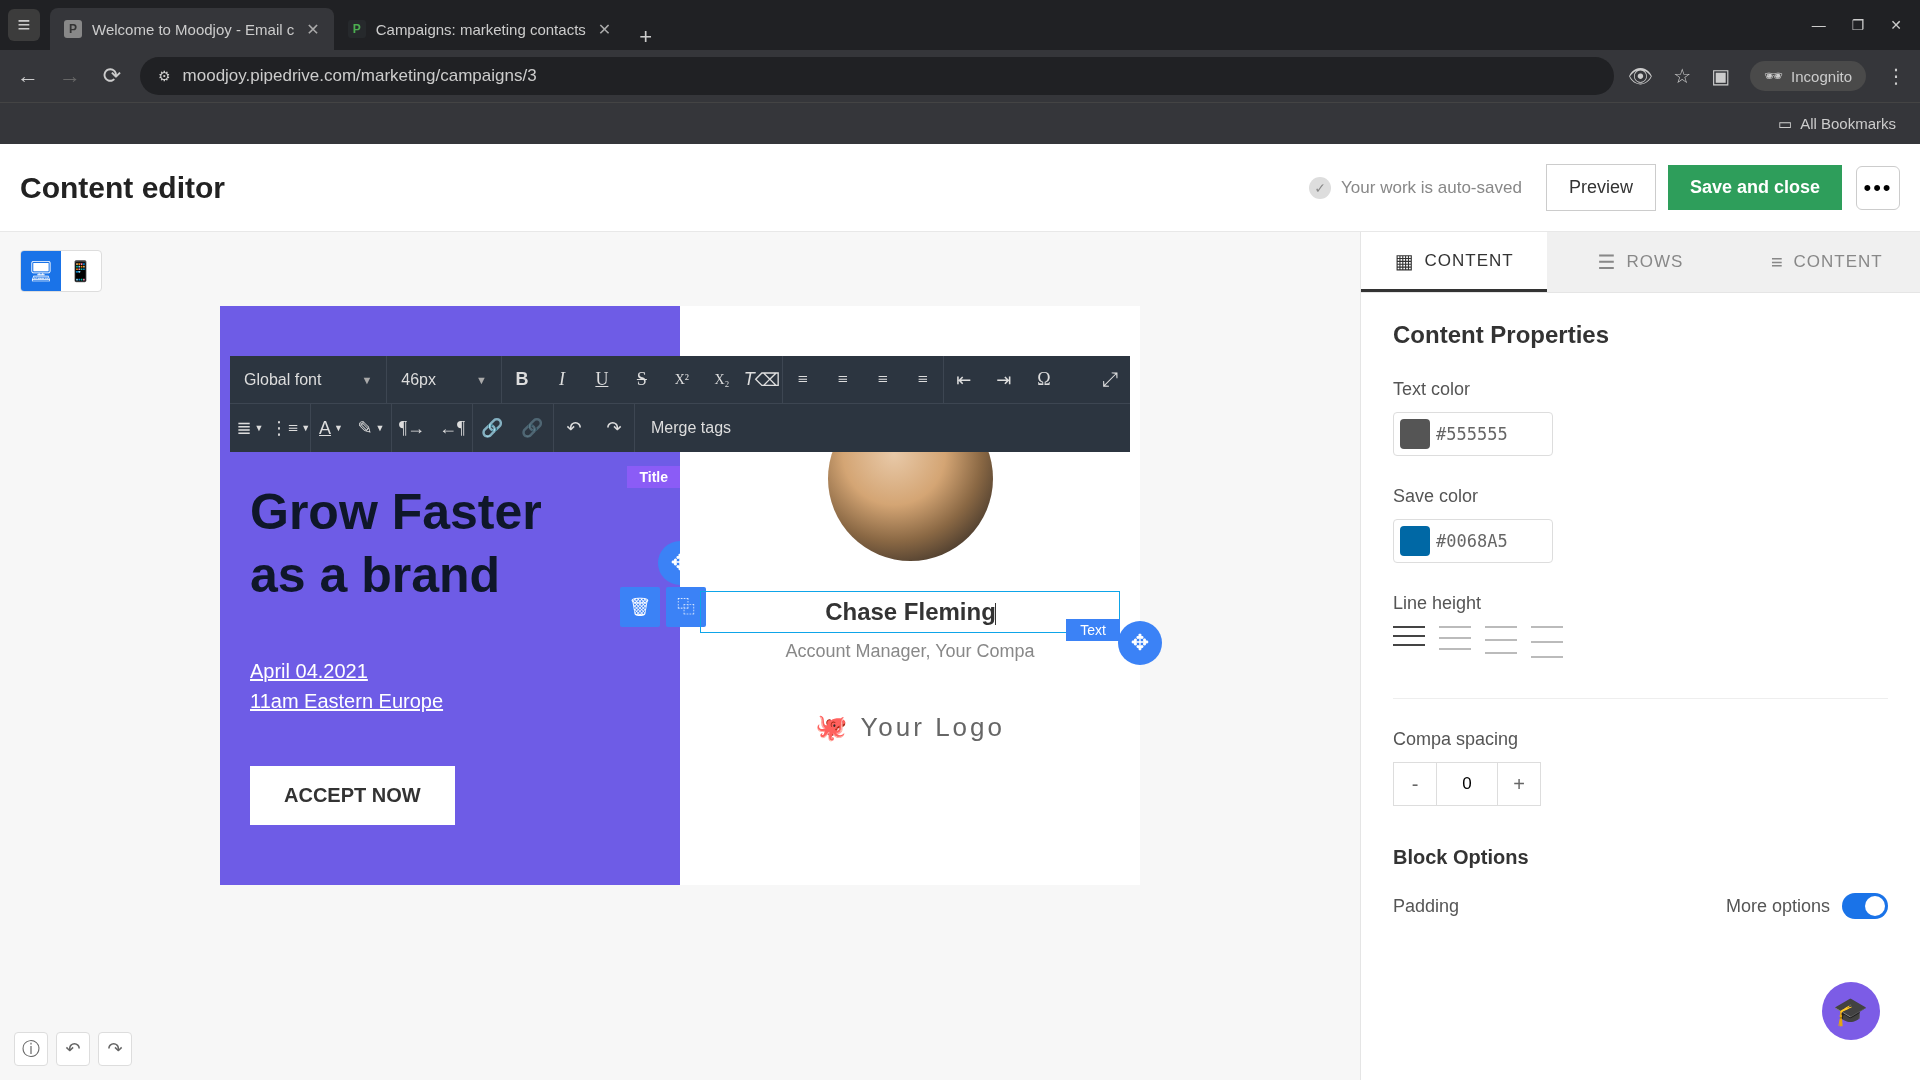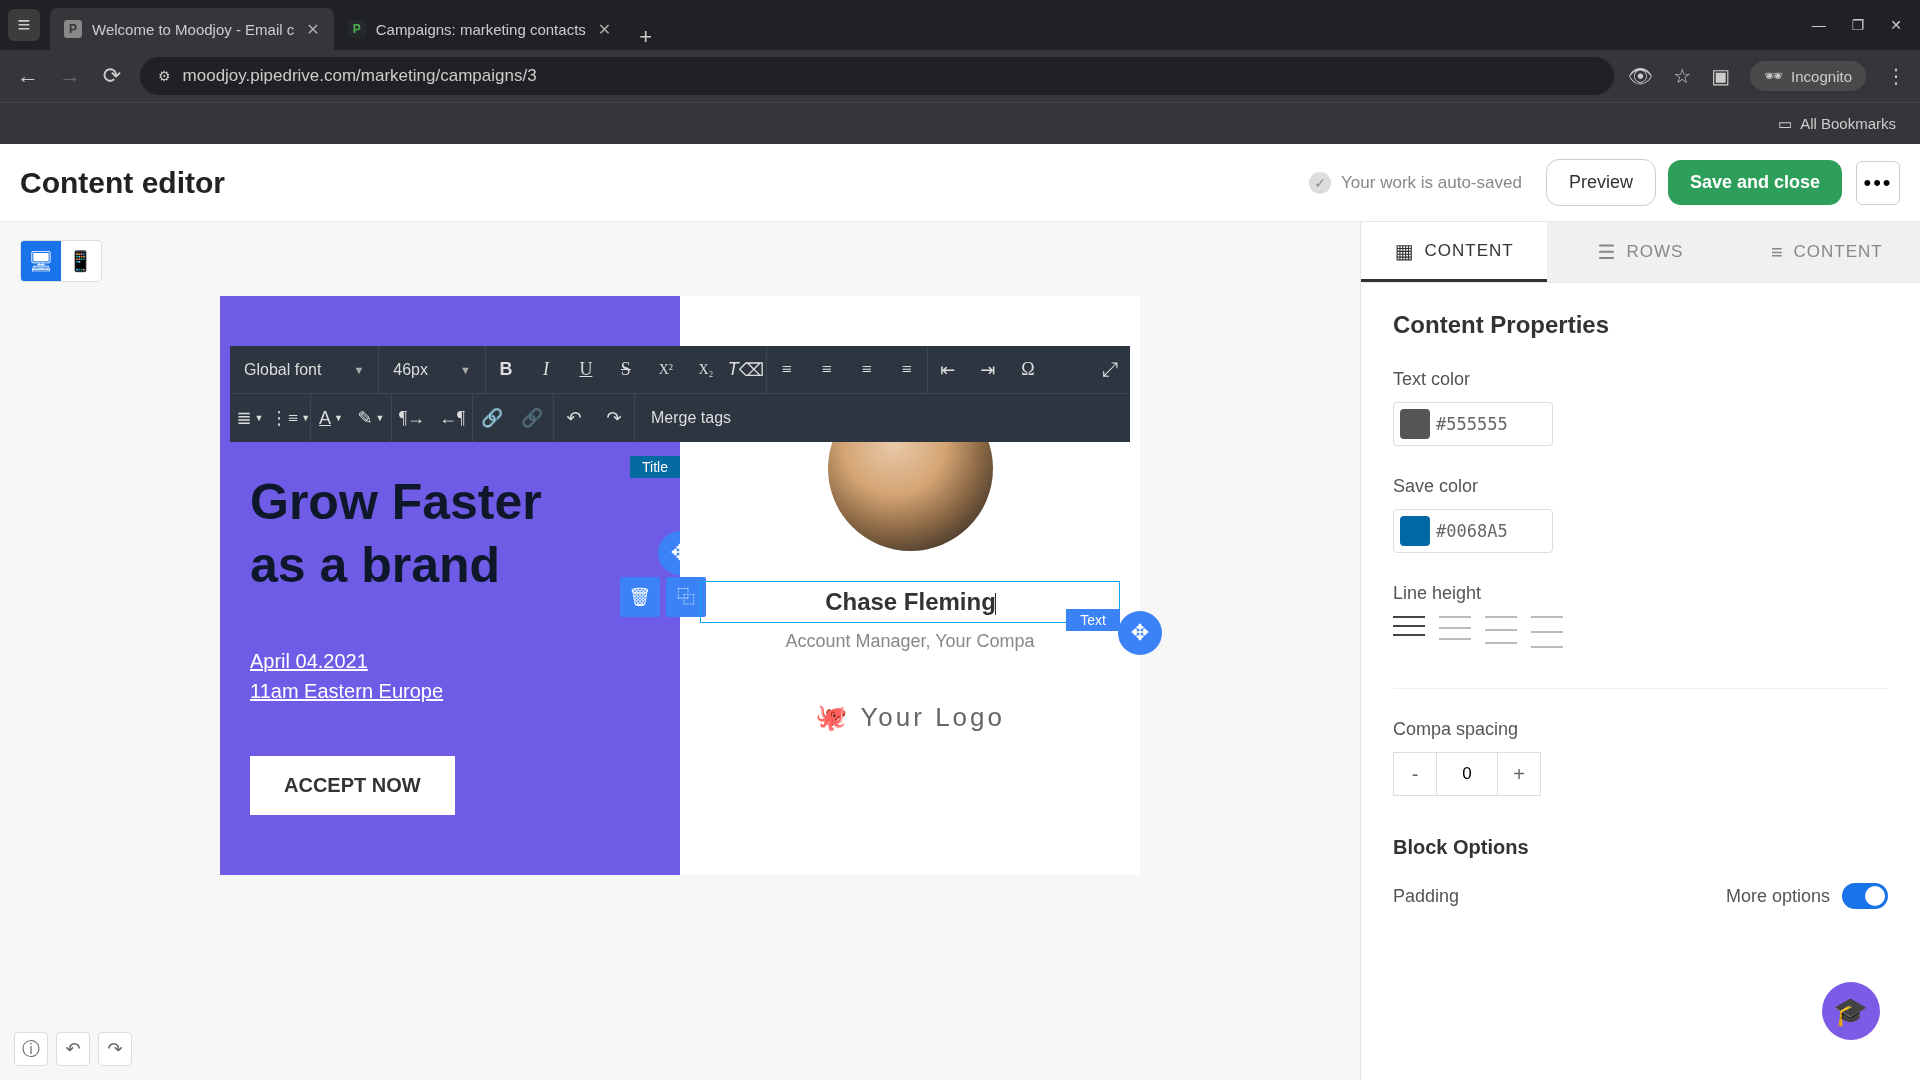--- a/index.html
+++ b/index.html
@@ -26,57 +26,57 @@
 .url-box { flex: 1; background: #202124; border-radius: 20px; height: 38px; display: flex; align-items: center; padding: 0 18px; color: #ccc; font-size: 17px; gap: 12px; }
 .url-box .lock { font-size: 14px; }
 .addr-icons { display: flex; gap: 20px; color: #ccc; align-items: center; font-size: 20px; }
 .incognito { display: flex; align-items: center; gap: 8px; background: #4a4a4a; padding: 6px 14px; border-radius: 18px; font-size: 15px; }
 
 .bookmarks-row { background: #35363a; height: 42px; display: flex; justify-content: flex-end; align-items: center; padding-right: 24px; color: #ccc; font-size: 15px; border-top: 1px solid #444; }
 .bookmarks-row .folder { margin-right: 8px; }
 
 
 .app { background: #fff; height: calc(100% - 144px); display: flex; flex-direction: column; }
-.app-header { height: 78px; display: flex; align-items: center; padding: 0 20px; border-bottom: 1px solid #e8e8e8; }
+.app-header { height: 88px; display: flex; align-items: center; padding: 0 20px; border-bottom: 1px solid #e8e8e8; }
 .app-title { font-size: 30px; font-weight: 600; color: #222; flex: 1; }
 .save-status { display: flex; align-items: center; gap: 10px; color: #888; font-size: 17px; margin-right: 24px; }
 .save-status .check { width: 22px; height: 22px; border-radius: 50%; background: #ddd; display: flex; align-items: center; justify-content: center; color: #888; font-size: 14px; }
-.btn { padding: 12px 22px; font-size: 18px; border-radius: 13px; font-weight: 500; cursor: pointer; }
+.btn { padding: 12px 22px; font-size: 18px; border-radius: 0; font-weight: 500; cursor: pointer; }
 .btn-outline { background: #fff; border: 1px solid #ccc; color: #333; margin-right: 12px; }
 .btn-green { background: #2e9e5b; color: #fff; border: none; font-weight: 600; }
 .more-btn { margin-left: 14px; border: 1px solid #ccc; border-radius: 6px; width: 44px; height: 44px; display: flex; align-items: center; justify-content: center; font-size: 22px; letter-spacing: 2px; }
 
 .app-body { flex: 1; display: flex; background: #f7f7f7; overflow: hidden; }
 
 
 .canvas-area { flex: 1; position: relative; padding: 18px 20px; }
 .view-toggle { display: inline-flex; background: #fff; border: 1px solid #ddd; border-radius: 4px; overflow: hidden; margin-bottom: 14px; }
 .view-toggle .vbtn { width: 40px; height: 40px; display: flex; align-items: center; justify-content: center; font-size: 20px; }
 .view-toggle .vbtn.active { background: #1a73e8; color: #fff; }
 
 .canvas { width: 920px; margin: 0 auto; display: flex; position: relative; }
 .col-left { width: 460px; background: #6e5ce6; padding: 0; position: relative; }
 .col-right { width: 460px; background: #fff; padding: 30px 20px 60px; text-align: center; position: relative; }
 
 
 .wysiwyg { position: absolute; top: 50px; left: 10px; background: #2c3540; width: 900px; z-index: 10; }
 .wys-row { display: flex; align-items: center; height: 48px; border-bottom: 1px solid #3d4652; }
 .wys-row:last-child { border-bottom: none; }
-.wys-sel { color: #ddd; padding: 0 14px; display: flex; align-items: center; gap: 32px; font-size: 16px; border-right: 1px solid #3d4652; height: 100%; }
+.wys-sel { color: #ddd; padding: 0 14px; display: flex; align-items: center; gap: 40px; font-size: 16px; border-right: 1px solid #3d4652; height: 100%; }
 .wys-sel .chev { font-size: 11px; color: #aaa; }
 .wys-btn { color: #ddd; width: 40px; height: 100%; display: flex; align-items: center; justify-content: center; font-size: 18px; font-family: Georgia, serif; }
 .wys-btn.bold { font-weight: bold; font-family: Arial; }
 .wys-btn.italic { font-style: italic; }
 .wys-btn.under { text-decoration: underline; }
 .wys-btn.strike { text-decoration: line-through; }
 .wys-btn.small { font-size: 14px; }
 .wys-merge { color: #ddd; padding: 0 16px; font-size: 16px; }
 .wys-collapse { width: 40px; display: flex; align-items: center; justify-content: center; color: #ddd; font-size: 20px; margin-left: auto; }
 
-.title-tag { position: absolute; top: 160px; right: 0; background: #0369a1; color: #fff; font-size: 14px; padding: 3px 12px; z-index: 5; }
+.title-tag { position: absolute; top: 160px; right: 0; background: #8b5cf6; color: #fff; font-size: 14px; padding: 3px 12px; z-index: 5; font-weight: bold; }
 .name-block { position: relative; }
 .name-actions { position: absolute; left: -80px; top: -4px; display: flex; gap: 6px; }
 .name-actions .nbtn { width: 40px; height: 40px; background: #3b82f6; color: #fff; display: flex; align-items: center; justify-content: center; font-size: 18px; border-radius: 2px; }
 .text-tag { position: absolute; right: 0; top: 28px; background: #3b82f6; color: #fff; font-size: 14px; padding: 3px 14px; z-index: 5; }
 
 .headline { font-size: 50px; font-weight: 800; color: #0f172a; padding: 175px 30px 20px 30px; line-height: 1.25; }
 .date-line { color: #fff; text-decoration: underline; font-size: 20px; padding: 30px 30px 0; line-height: 1.5; }
 .cta { background: #fff; color: #333; padding: 18px 34px; font-size: 20px; font-weight: 600; margin: 50px 0 60px 30px; display: inline-block; }
 
 .move-handle { width: 44px; height: 44px; border-radius: 50%; background: #3b82f6; color: #fff; display: flex; align-items: center; justify-content: center; font-size: 22px; position: absolute; }

